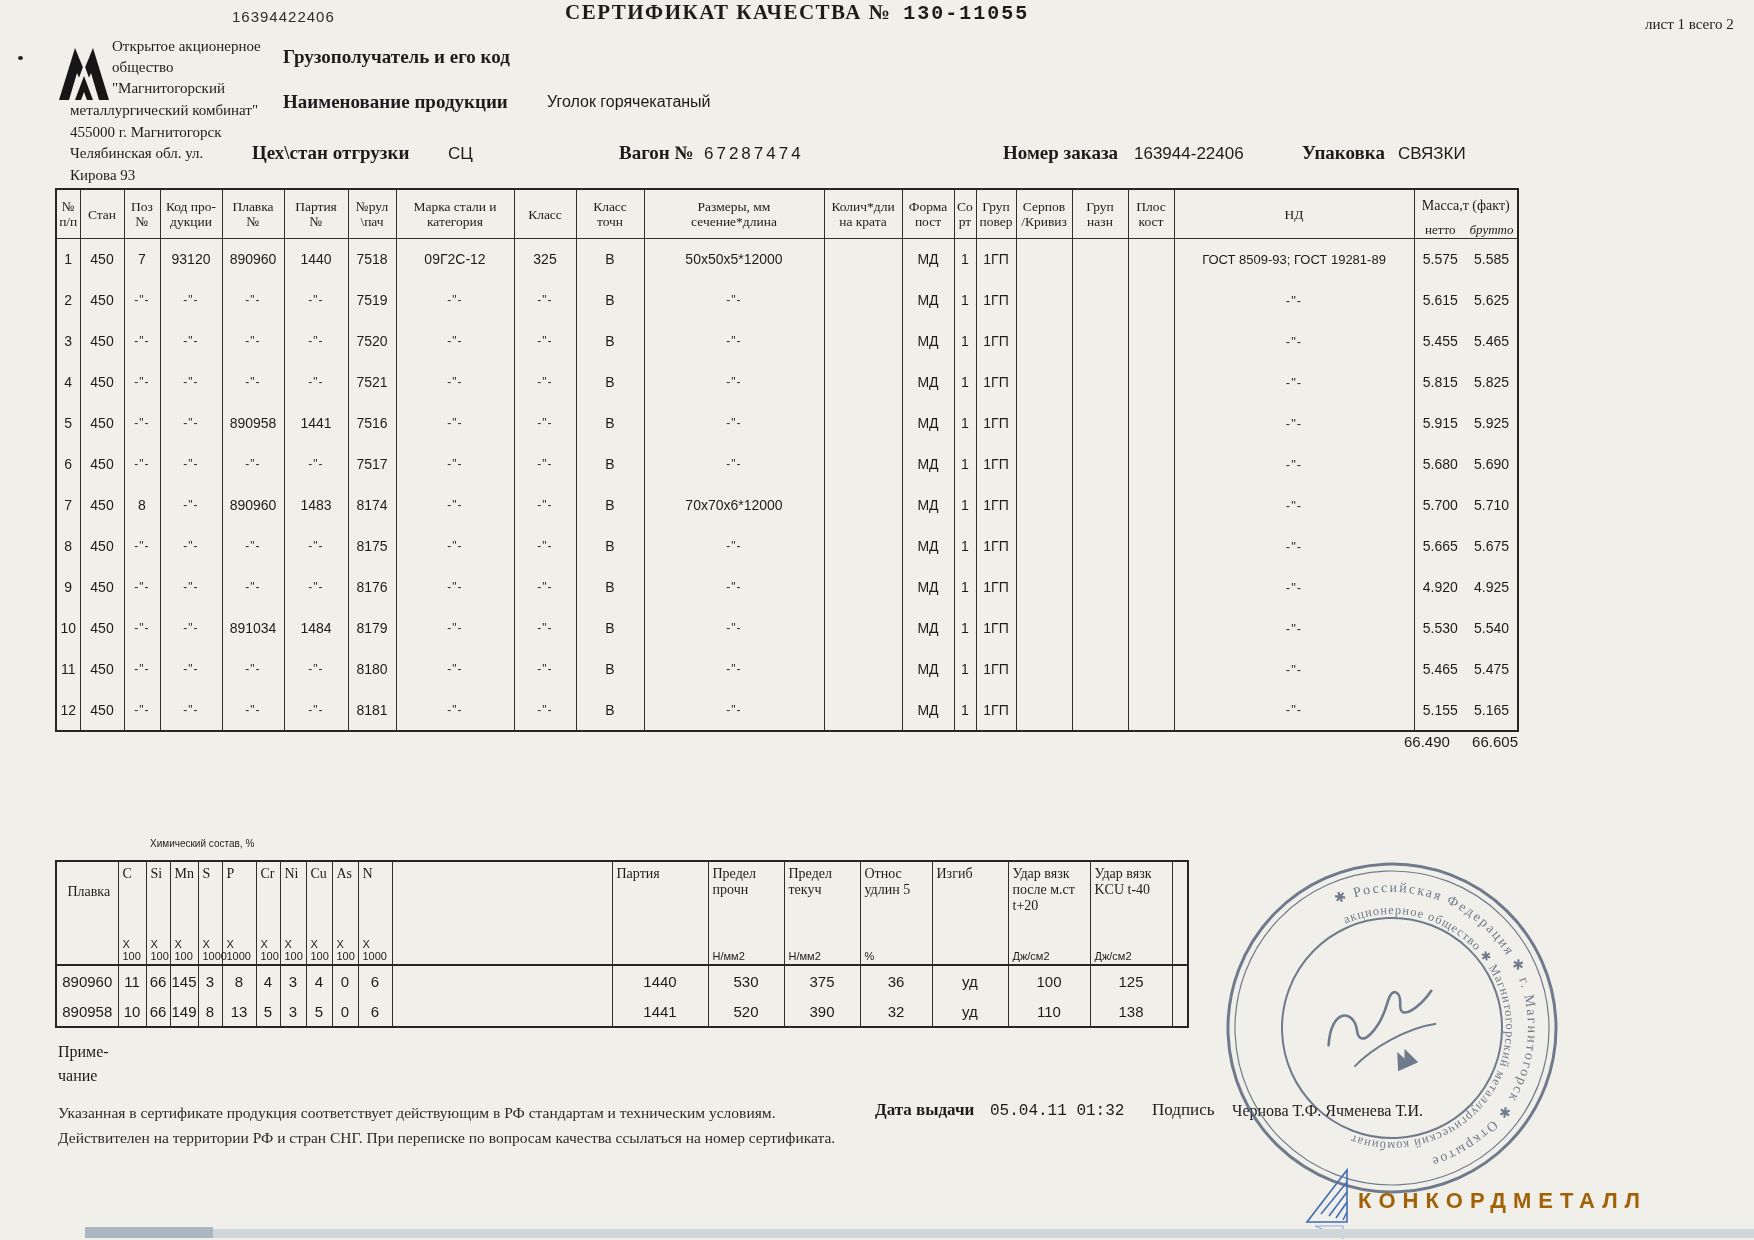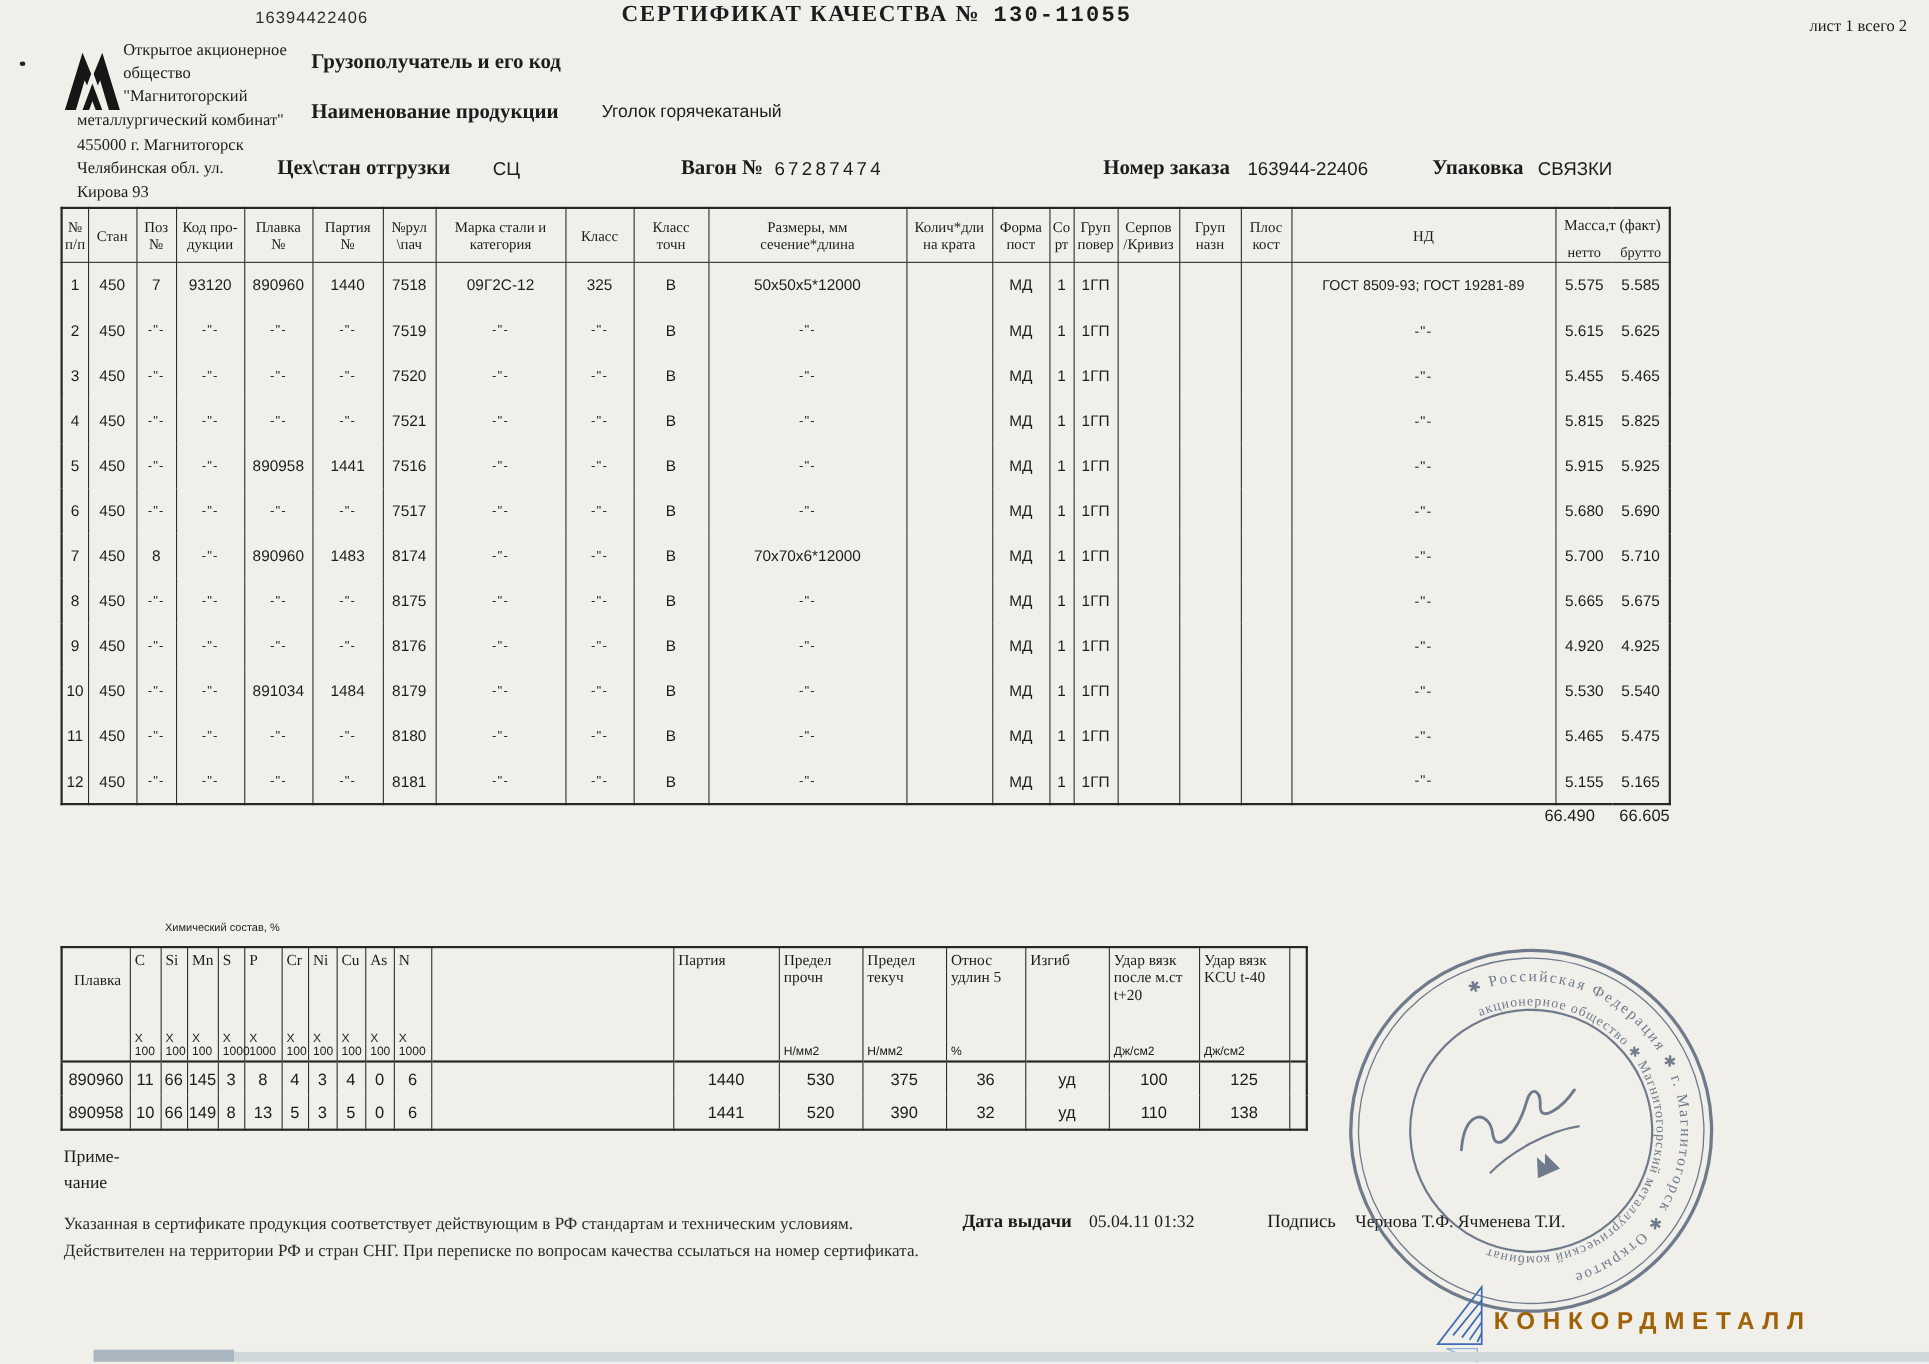--- a/index.html
+++ b/index.html
@@ -35,21 +35,21 @@
   
   table{border-collapse:collapse;table-layout:fixed;}
   .main{left:55px;top:188px;width:1462px;border:2px solid #262626;}
   .main th{border:1px solid #2e2e2e;font-weight:normal;font-size:13.5px;line-height:15px;
            white-space:pre-line;text-align:center;vertical-align:middle;padding:1px;}
   .main tr.h1{height:32px;}
   .main tr.sub{height:16px;}
   .main tr.sub th{border-top:none;font-size:13px;}
   .main th.massa{border-bottom:none;font-size:14px;}
   .main tr.sub th.nb{border-right:none;}
-  .main tr.sub th.nb2{border-left:none;}
+  .main tr.sub th.nb2{border-left:none;font-style:italic;}
   .main tbody tr{height:41px;}
   .main tbody td{border-left:1px solid #2e2e2e;border-right:1px solid #2e2e2e;border-top:none;border-bottom:none;
                  font-family:"Liberation Sans",sans-serif;font-size:14px;text-align:center;vertical-align:middle;
                  overflow:hidden;}
   .main tbody td:nth-child(19){font-size:13px;}
   .main tbody td:nth-child(20){border-right:none;}
   .main tbody td:nth-child(21){border-left:none;}
   .main td.ditto{font-size:12px;letter-spacing:1px;color:#2b2b2b;}
 
   .totals{left:1404px;top:733px;width:114px;display:flex;justify-content:space-between;
@@ -66,21 +66,21 @@
   .chem th .unit{font-size:11px;line-height:12px;white-space:pre-line;text-align:left;padding-left:3px;
                  font-family:"Liberation Sans",sans-serif;}
   .chem tbody tr{height:31px;}
   .chem tbody td{border-left:1px solid #2e2e2e;border-right:1px solid #2e2e2e;border-top:none;border-bottom:none;
                  font-family:"Liberation Sans",sans-serif;font-size:15px;text-align:center;vertical-align:middle;}
 
   
   .note{left:58px;top:1040px;font-size:16px;line-height:24px;white-space:pre-line;}
   .legal{left:58px;top:1100px;font-size:15.5px;line-height:25px;color:#2a2a2a;}
   .date-label{left:875px;top:1100px;font-weight:bold;font-size:17px;}
-  .date-value{left:990px;top:1102px;font-family:Liberation Serif, serif;font-size:16px;}
+  .date-value{left:990px;top:1102px;font-family:Liberation Mono, monospace;font-size:16px;}
   .sign-label{left:1152px;top:1100px;font-size:17px;}
   .sign-value{left:1232px;top:1102px;font-size:16px;}
 
   
   .stamp{left:1222px;top:858px;opacity:.78;}
 
   
   .brand-icon{left:1303px;top:1168px;}
   .brand-text{left:1358px;top:1188px;font-family:"Liberation Sans",sans-serif;font-size:22px;font-weight:bold;
               letter-spacing:7px;color:#a16207;}

